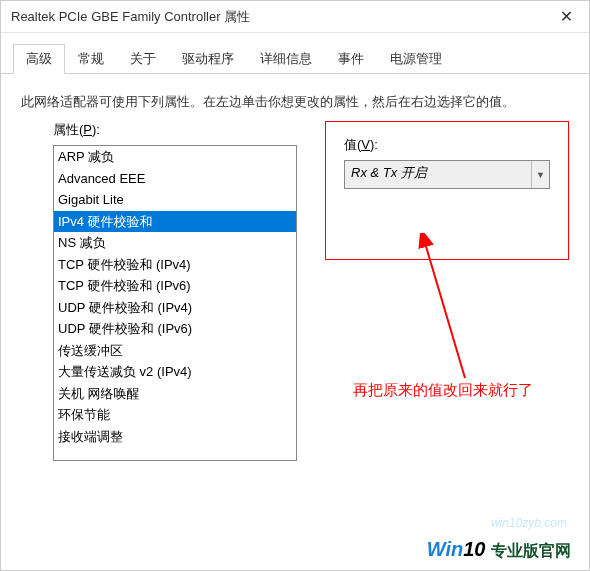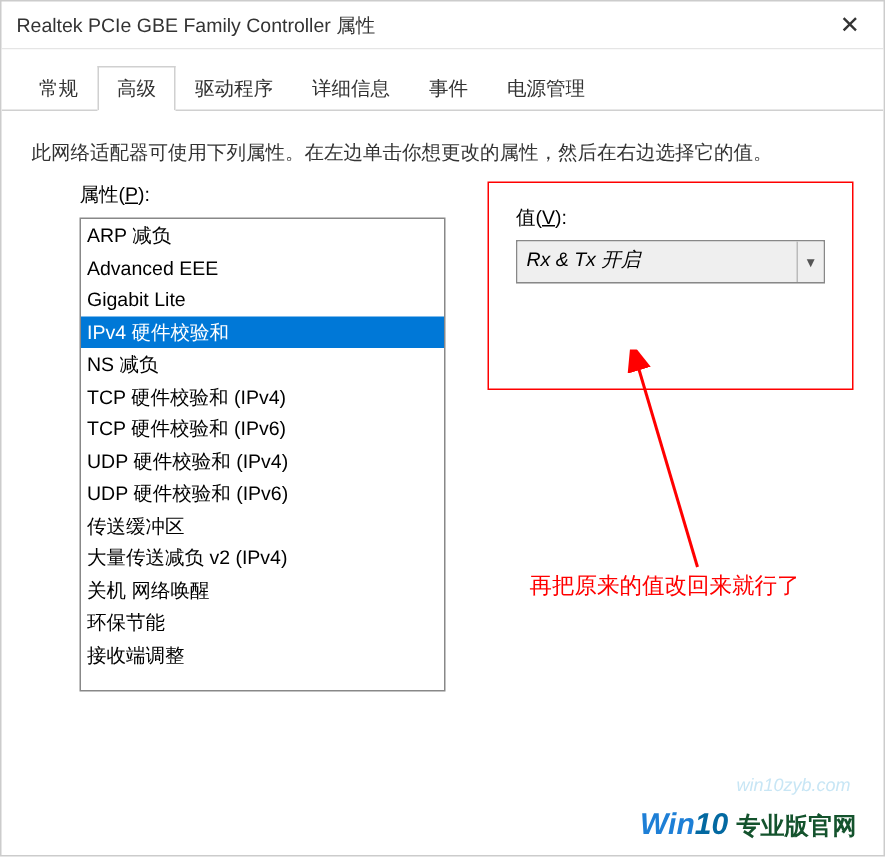--- a/index.html
+++ b/index.html
@@ -148,36 +148,37 @@
     .watermark2 {
       position: absolute;
       bottom: 8px;
       right: 18px;
       font-family: Arial, sans-serif;
       font-size: 20px;
       font-style: italic;
       font-weight: bold;
     }
     .wm-blue { color: #1e7fd6; }
-    .wm-orange { color: #0369a1; }
+    .wm-orange { color: #000000; }
     .wm-cn { font-size: 16px; font-style: normal; font-weight: bold; color: #14532d; }
   </style>
 </head>
 <body>
 
 <div class="titlebar">
   <span class="titlebar-title">Realtek PCIe GBE Family Controller 属性</span>
   <div class="close-btn">
     <span>✕</span>
   </div>
 </div>
 
 <div class="tabs">
+  <div class="tab active">高级</div>
   <div class="tab">常规</div>
-  <div class="tab active">高级</div>
+  <div class="tab">关于</div>
   <div class="tab">驱动程序</div>
   <div class="tab">详细信息</div>
   <div class="tab">事件</div>
   <div class="tab">电源管理</div>
 </div>
 
 <div class="content">
   <div class="desc">此网络适配器可使用下列属性。在左边单击你想更改的属性，然后在右边选择它的值。</div>
 
   <div class="cols">

